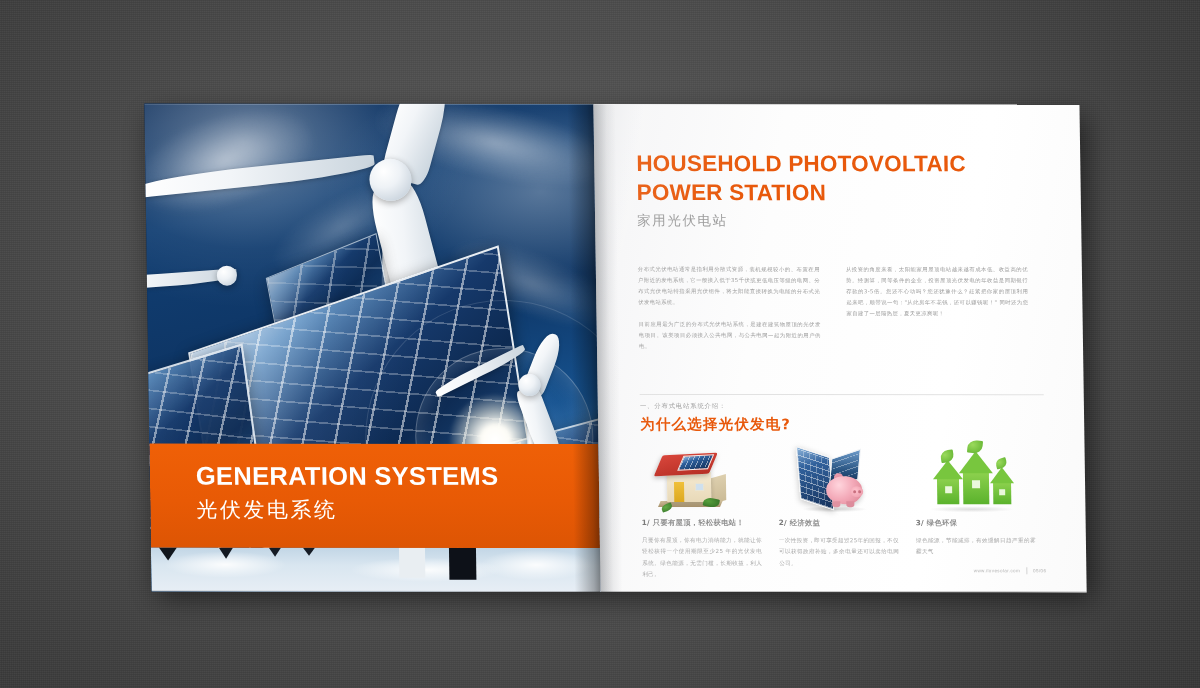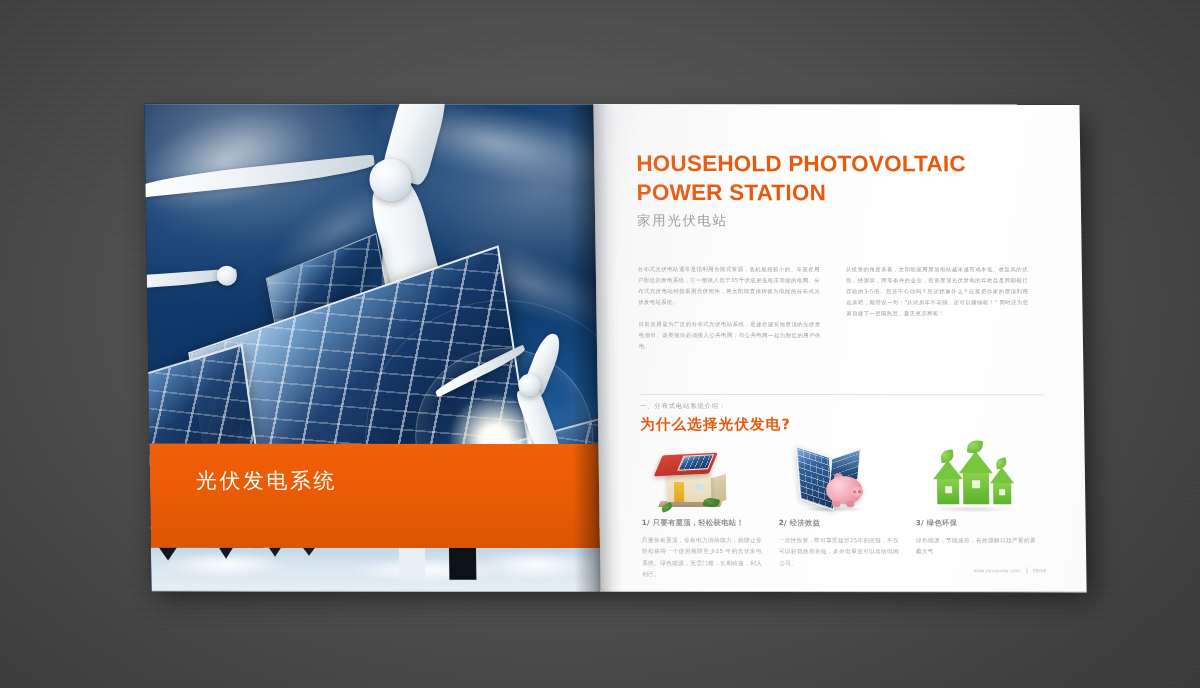--- a/index.html
+++ b/index.html
@@ -424,20 +424,21 @@
         <div class="gw gw3"></div>
         <div class="ground-post gp-tri"></div>
         <div class="ground-post gp-tri2"></div>
         <div class="ground-post gp-tri3"></div>
         <div class="ground-post gp-tri4"></div>
         <div class="ground-post gp-white"></div>
         <div class="ground-post gp-dark"></div>
       </div>
 
       <div class="orange-band">
+        <div class="band-en">GENERATION SYSTEMS</div>
         <div class="band-cn">光伏发电系统</div>
       </div>
 
       <div class="spine-l"></div>
       <div class="edge-hi"></div>
     </div>
 
     <div class="page-right">
 
       <div class="title-en">HOUSEHOLD PHOTOVOLTAIC</div>

